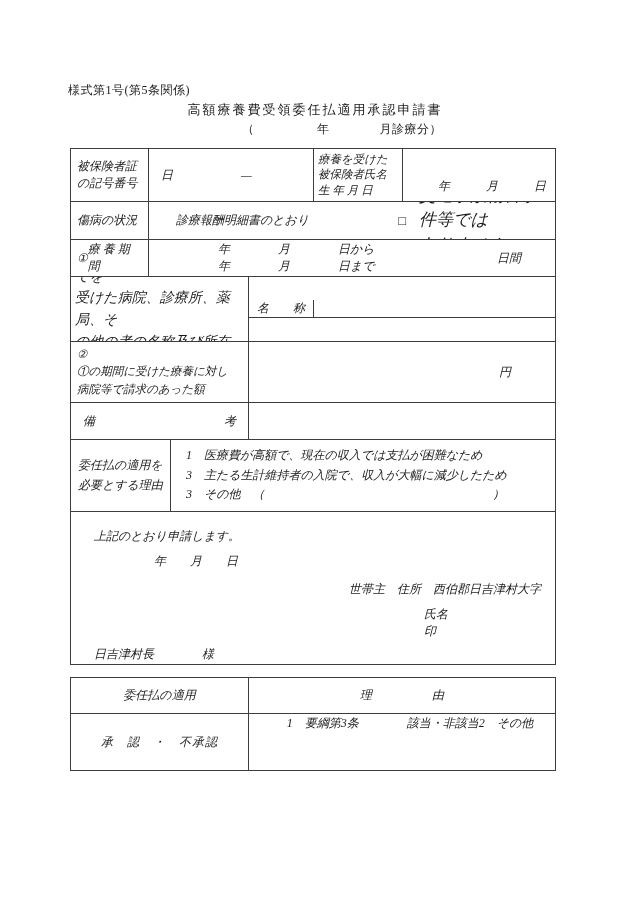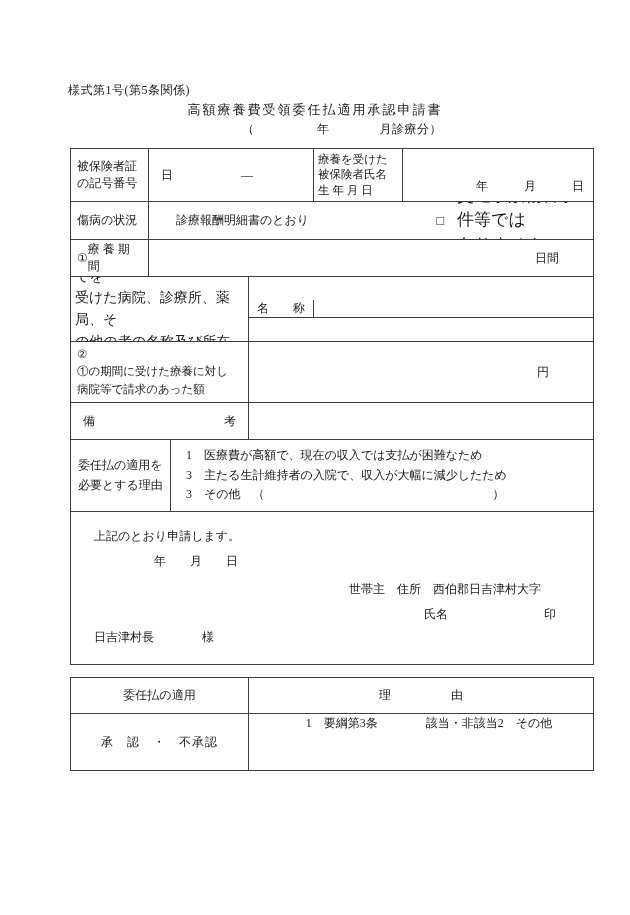--- a/index.html
+++ b/index.html
@@ -12,22 +12,22 @@
     font-family:"Liberation Serif","DejaVu Serif",serif;
     font-size:12px;
     color:#1c1c1c;
     overflow:hidden;
   }
   .form-number { position:absolute; left:68px; top:82px; letter-spacing:0.5px; }
   .form-title  { position:absolute; left:0; top:101px; width:630px; text-align:center;
                  font-size:13px; letter-spacing:2px; }
   .form-subtitle { position:absolute; left:242px; top:121px; letter-spacing:0.5px; }
 
-  .table { position:absolute; left:70px; width:524px;
-           border:1px solid #3d3d3d; display:flex; flex-direction:column; }
+  .table { position:absolute; left:70px; width:486px;
+           border:1px solid #3d3d3d; display:flex; flex-direction:column;font-style:italic; }
   .main-table { top:148px; }
   .approval-table { top:677px; }
 
   .tr { display:flex; border-bottom:1px solid #3d3d3d; width:100%; }
   .tr:last-child { border-bottom:none; }
   .td { border-right:1px solid #3d3d3d; display:flex; align-items:center;
         padding:0 6px; overflow:hidden; }
   .td.last { border-right:none; }
 
   .h54{height:53px}.h38{height:38px}.h37{height:37px}.h65{height:65px}
@@ -109,20 +109,22 @@
         <span class="checkbox-box">□</span>
         <span class="injury-note">交通事故傷害事件等では
 ありません。</span>
       </div>
     </div>
 
     <div class="tr h37">
       <div class="td w78 pre"><span class="pre">①</span>
 <span>療 養 期 間</span></div>
       <div class="td w408 last">
+        <span class="pre period-dates">年　　　　月　　　　日から
+年　　　　月　　　　日まで</span>
         <span class="period-days">日間</span>
       </div>
     </div>
 
     <div class="tr h65">
       <div class="td w178 pre provider-label">療養、薬剤の支給又は手当てを
 受けた病院、診療所、薬局、そ
 の他の者の名称及び所在地</div>
       <div class="td last fill" style="padding:0;align-items:center;">
         <div class="subcol">

